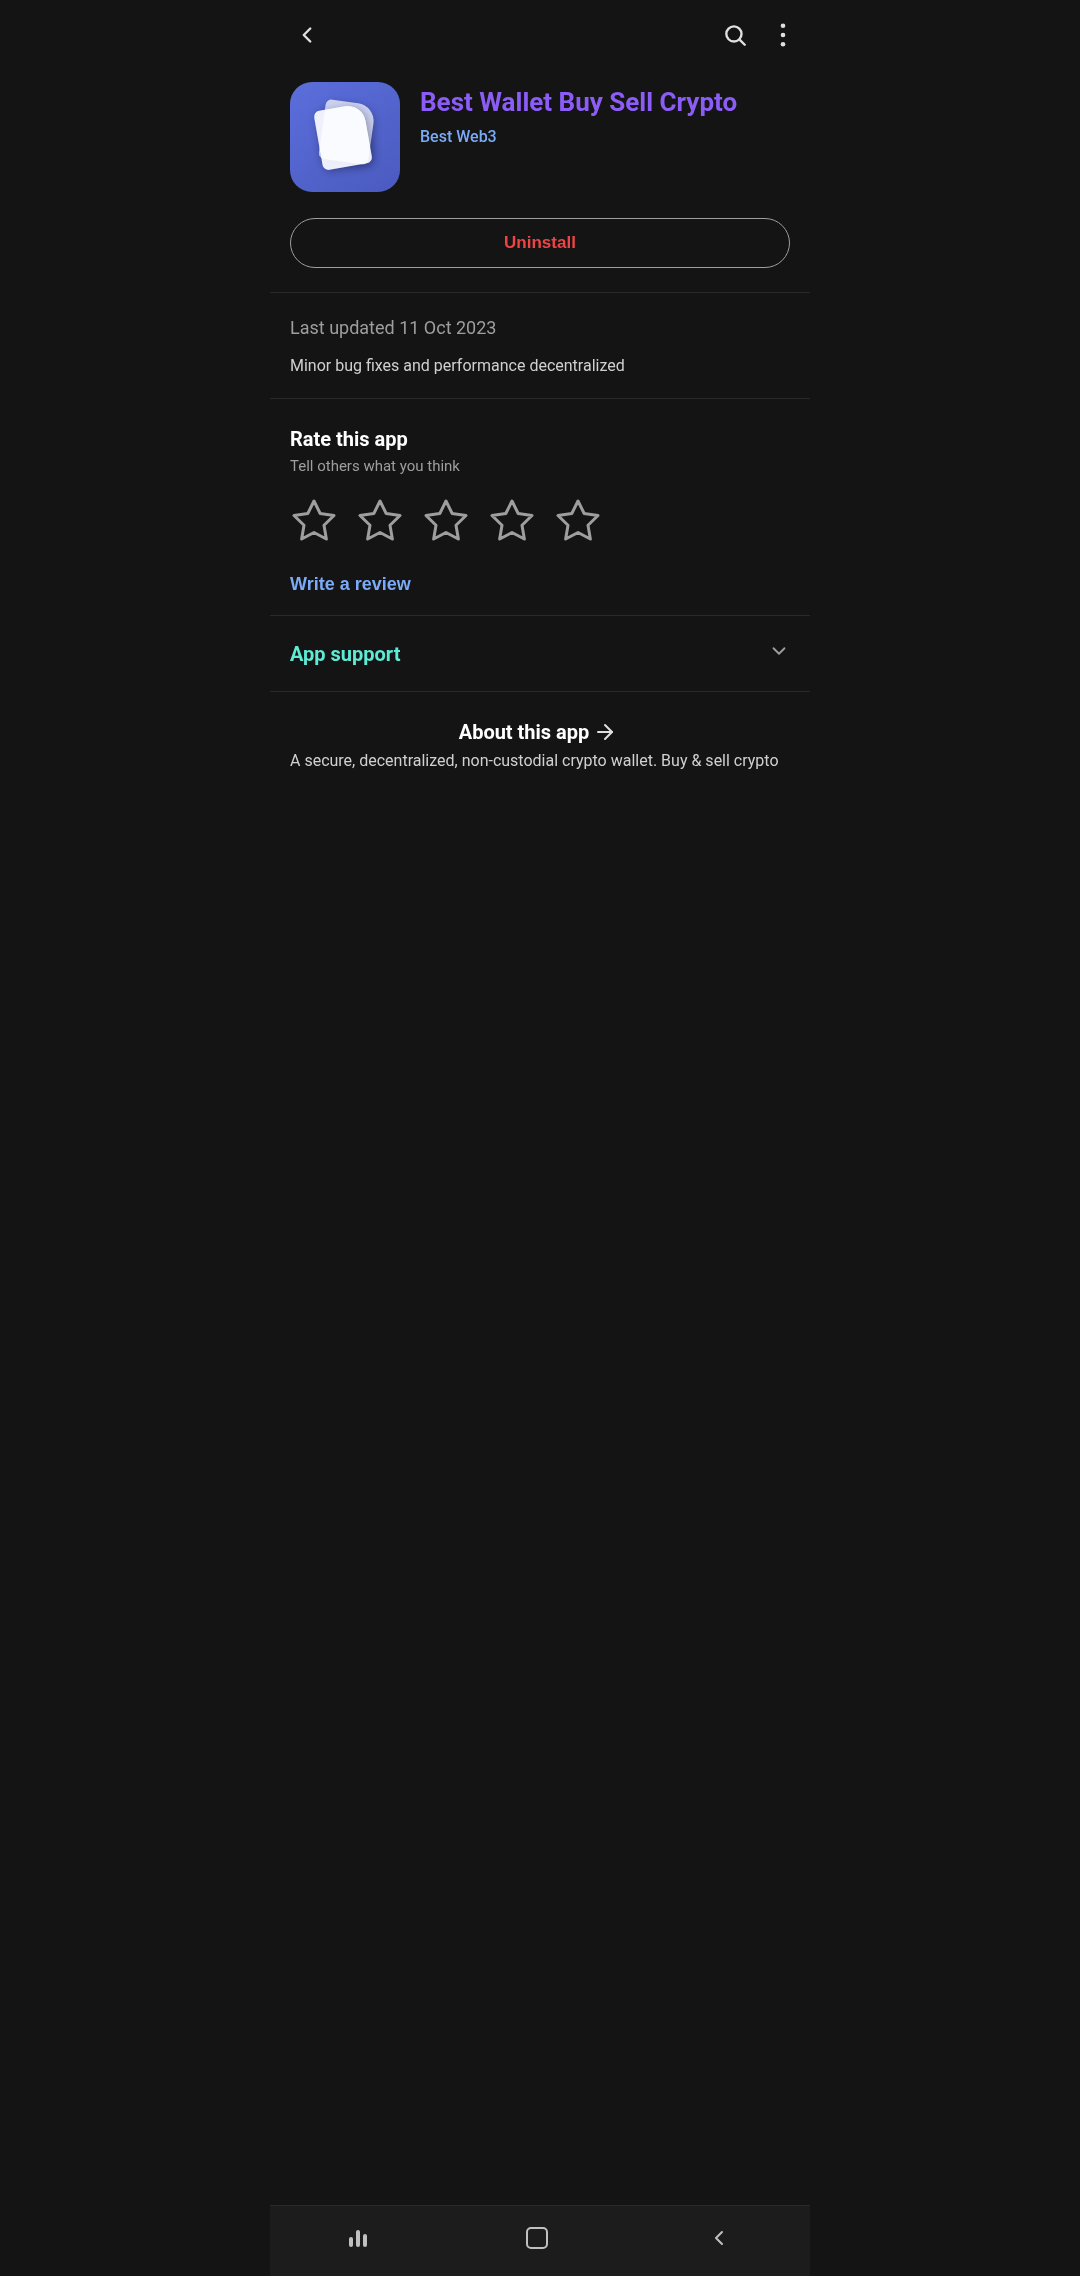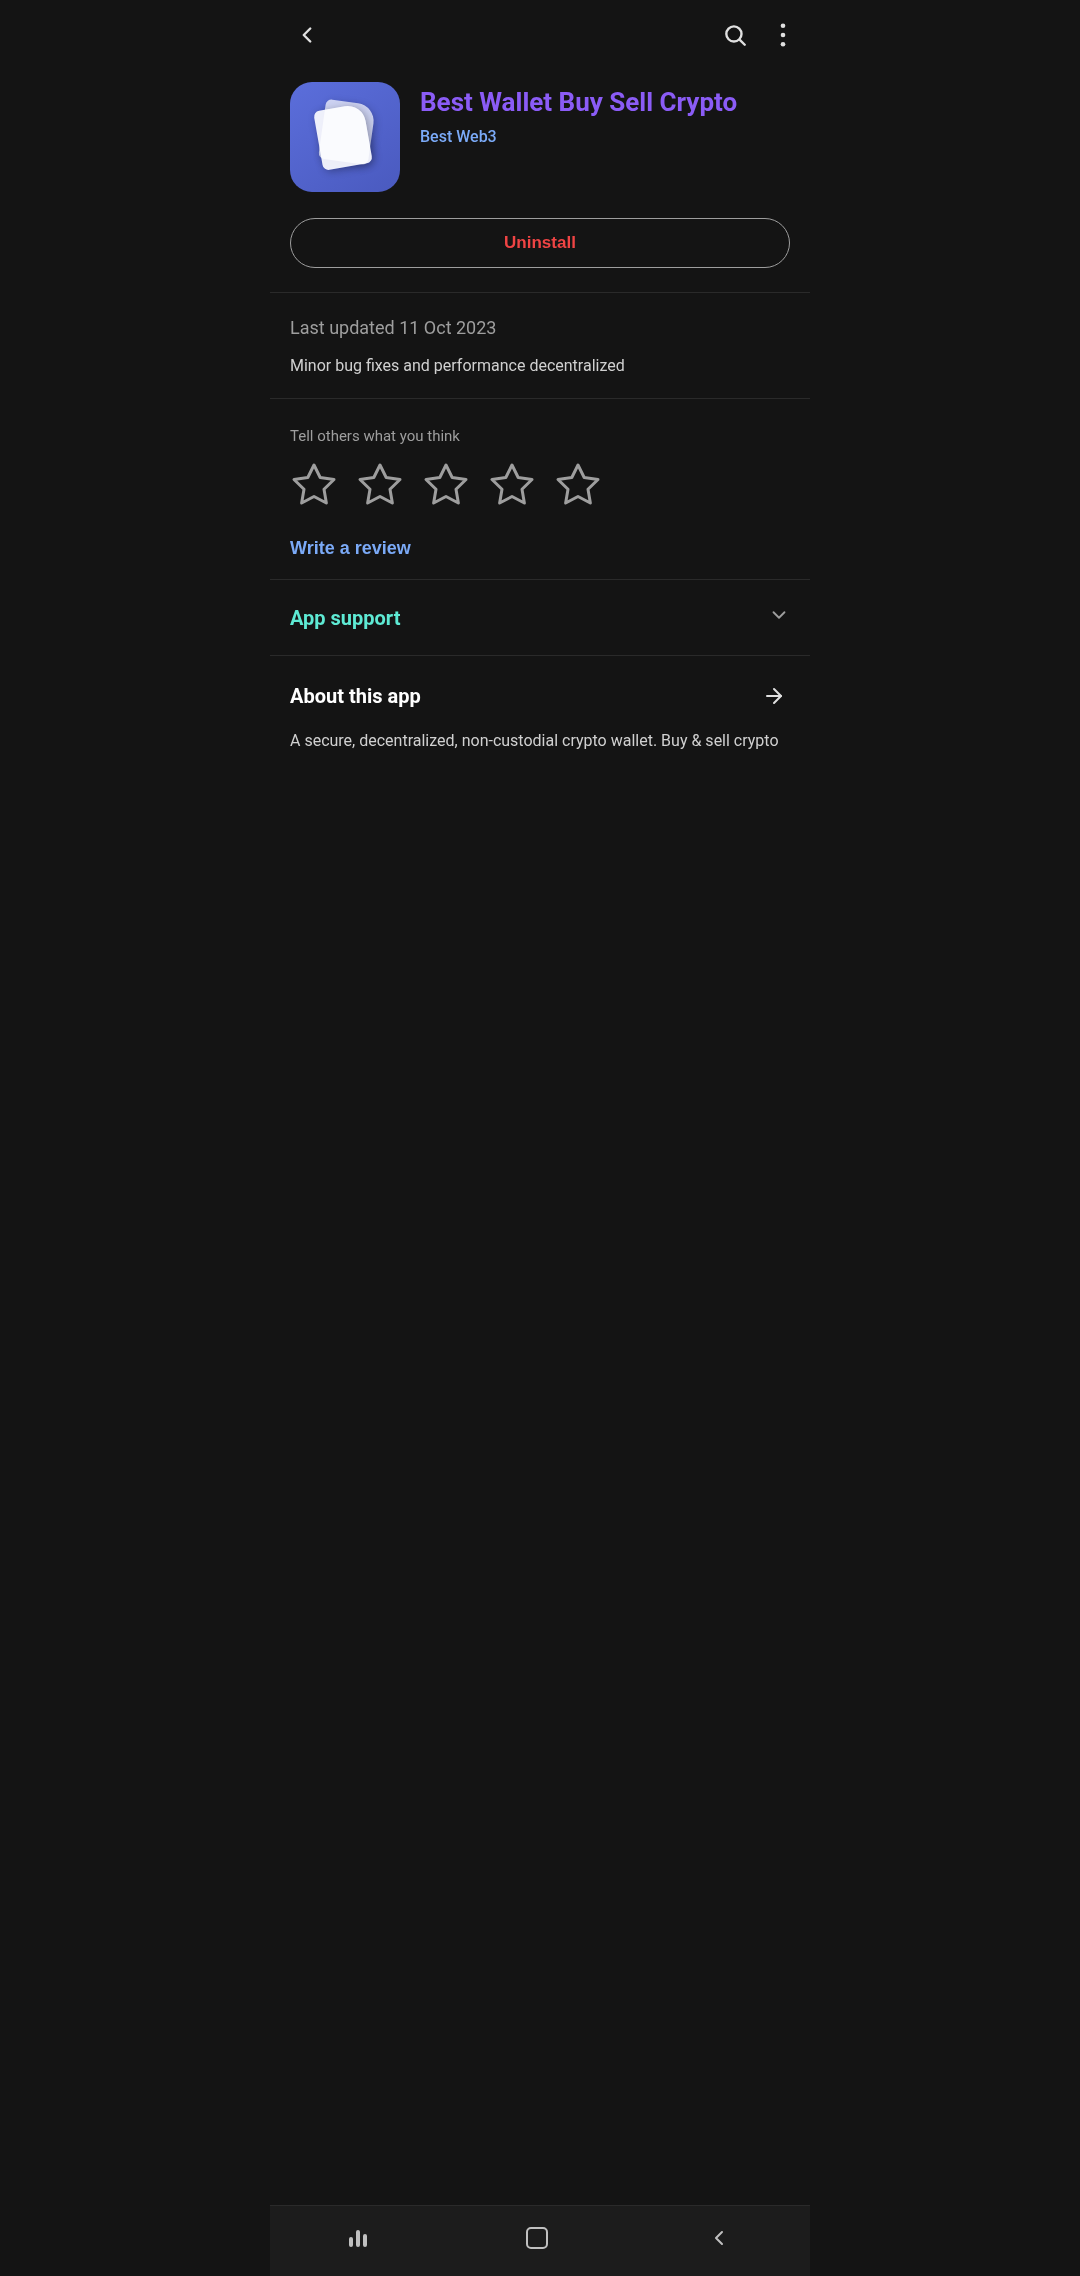--- a/index.html
+++ b/index.html
@@ -209,21 +209,21 @@
     .rate-title {
       font-size: 20px;
       font-weight: 700;
       color: #ffffff;
       margin-bottom: 6px;
     }
 
     .rate-subtitle {
       font-size: 15px;
       color: #9e9e9e;
-      margin-bottom: 16px;
+      margin-bottom: 22px;
     }
 
     .stars-row {
       display: flex;
       gap: 18px;
       margin-bottom: 26px;
     }
 
     .star {
       background: none;
@@ -269,23 +269,22 @@
     }
 
     
     .about-section {
       padding: 24px 20px 20px 20px;
       border-top: 1px solid #2a2a2a;
     }
 
     .about-header {
       display: flex;
-      justify-content: space-between;
-      align-items: center;
-      margin-bottom: 16px;
+      justify-content: center;
+      align-items: center;
     }
 
     .about-title {
       font-size: 20px;
       font-weight: 700;
       color: #ffffff;
     }
 
     .about-description {
       font-size: 16px;
@@ -393,20 +392,21 @@
 <div class="divider"></div>
 
 <div class="whats-new-section">
   <div class="section-subtitle">Last updated 11 Oct 2023</div>
   <div class="section-description">Minor bug fixes and performance decentralized</div>
 </div>
 
 <div class="divider"></div>
 
 <div class="rate-section">
+  <div class="rate-title">Rate this app</div>
   <div class="rate-subtitle">Tell others what you think</div>
   <div class="stars-row">
     <button class="star" aria-label="1 star">
       <svg viewBox="0 0 24 24" fill="none" stroke="#9e9e9e" stroke-width="1.5" stroke-linecap="round" stroke-linejoin="round">
         <polygon points="12 2 15.09 8.26 22 9.27 17 14.14 18.18 21.02 12 17.77 5.82 21.02 7 14.14 2 9.27 8.91 8.26 12 2"></polygon>
       </svg>
     </button>
     <button class="star" aria-label="2 stars">
       <svg viewBox="0 0 24 24" fill="none" stroke="#9e9e9e" stroke-width="1.5" stroke-linecap="round" stroke-linejoin="round">
         <polygon points="12 2 15.09 8.26 22 9.27 17 14.14 18.18 21.02 12 17.77 5.82 21.02 7 14.14 2 9.27 8.91 8.26 12 2"></polygon>

